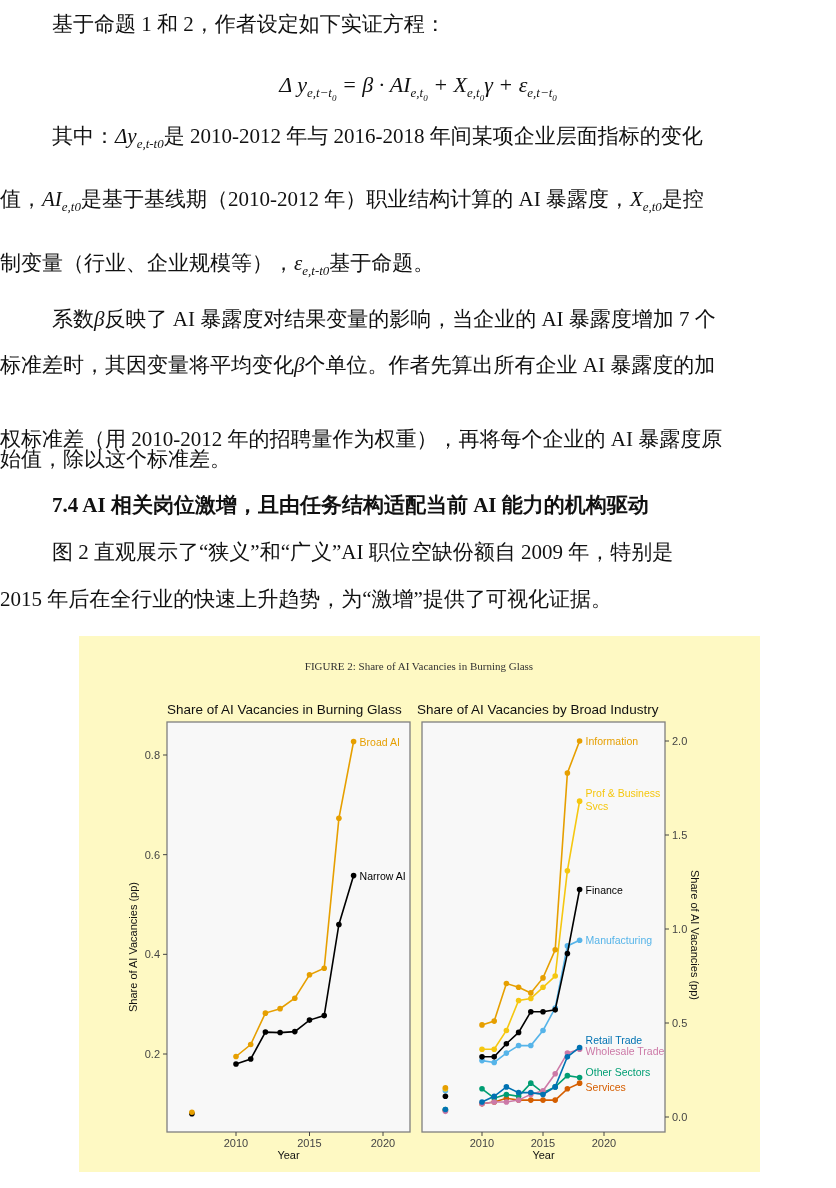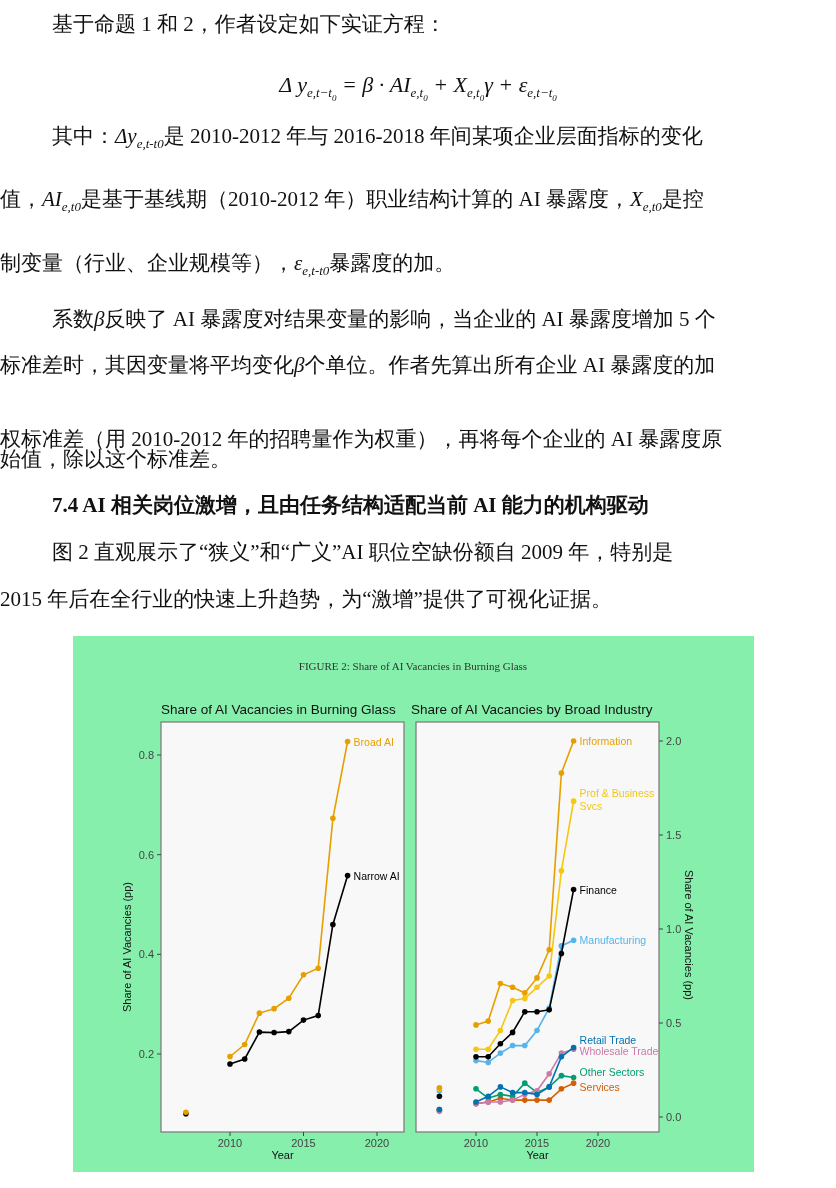--- a/index.html
+++ b/index.html
@@ -4,21 +4,21 @@
 <style>
   html, body { margin:0; padding:0; background:#ffffff; }
   body { width:836px; height:1188px; position:relative; overflow:hidden;
          font-family:"Liberation Serif","DejaVu Serif",serif; color:#111; }
   .para { position:absolute; left:0; width:836px; font-size:21px; line-height:21px; white-space:nowrap; }
   .indent { padding-left:52px; }
   .math { font-family:"Liberation Serif","DejaVu Serif",serif; font-style:italic; }
   .eq { position:absolute; top:72px; left:0; width:836px; text-align:center; font-size:22px; }
   .heading { font-weight:bold; }
   sub { font-size:13px; font-style:italic; }
-  #figure { position:absolute; left:73px; top:636px; width:681px; height:536px; background:#86efac; }
+  #figure { position:absolute; left:79px; top:636px; width:681px; height:536px; background:#fef9c3; }
   #figure svg { position:absolute; left:0; top:0; }
   .fig-cap { font-family:"Liberation Serif","DejaVu Serif",serif; font-size:11px; fill:#333; }
   .ptitle { font-family:"Liberation Sans","DejaVu Sans",sans-serif; font-size:13.5px; fill:#111; }
   .tick { font-family:"Liberation Sans","DejaVu Sans",sans-serif; font-size:11px; fill:#444; }
   .axlab { font-family:"Liberation Sans","DejaVu Sans",sans-serif; font-size:11px; fill:#111; }
   .slab { font-family:"Liberation Sans","DejaVu Sans",sans-serif; font-size:10.5px; }
 </style>
 </head>
 <body>
 
@@ -30,25 +30,25 @@
   <span>Δ <i>y</i><sub>e,t−t<sub style="font-size:9px">0</sub></sub> = <i>β</i> · <i>AI</i><sub>e,t<sub style="font-size:9px">0</sub></sub> + <i>X</i><sub>e,t<sub style="font-size:9px">0</sub></sub><i>γ</i> + <i>ε</i><sub>e,t−t<sub style="font-size:9px">0</sub></sub></span>
 </div>
 
 <div class="para indent" style="top:126px;">
   <span>其中：</span><span class="math">Δy</span><sub>e,t-t0</sub><span>是 2010-2012 年与 2016-2018 年间某项企业层面指标的变化</span>
 </div>
 <div class="para" style="top:189px;">
   <span>值，</span><span class="math">AI</span><sub>e,t0</sub><span>是基于基线期（2010-2012 年）职业结构计算的 AI 暴露度，</span><span class="math">X</span><sub>e,t0</sub><span>是控</span>
 </div>
 <div class="para" style="top:253px;">
-  <span>制变量（行业、企业规模等），</span><span class="math">ε</span><sub>e,t-t0</sub><span>暴露度的加。</span>
+  <span>制变量（行业、企业规模等），</span><span class="math">ε</span><sub>e,t-t0</sub><span>基于命题。</span>
 </div>
 
 <div class="para indent" style="top:309px;">
-  <span>系数</span><span class="math">β</span><span>反映了 AI 暴露度对结果变量的影响，当企业的 AI 暴露度增加 5 个</span>
+  <span>系数</span><span class="math">β</span><span>反映了 AI 暴露度对结果变量的影响，当企业的 AI 暴露度增加 7 个</span>
 </div>
 <div class="para" style="top:355px;">
   <span>标准差时，其因变量将平均变化</span><span class="math">β</span><span>个单位。作者先算出所有企业 AI 暴露度的加</span>
 </div>
 <div class="para" style="top:402px;margin-top:27px;">
   <span>权标准差（用 2010-2012 年的招聘量作为权重），再将每个企业的 AI 暴露度原</span>
 </div>
 <div class="para" style="top:449px;">
   <span>始值，除以这个标准差。</span>
 </div>

